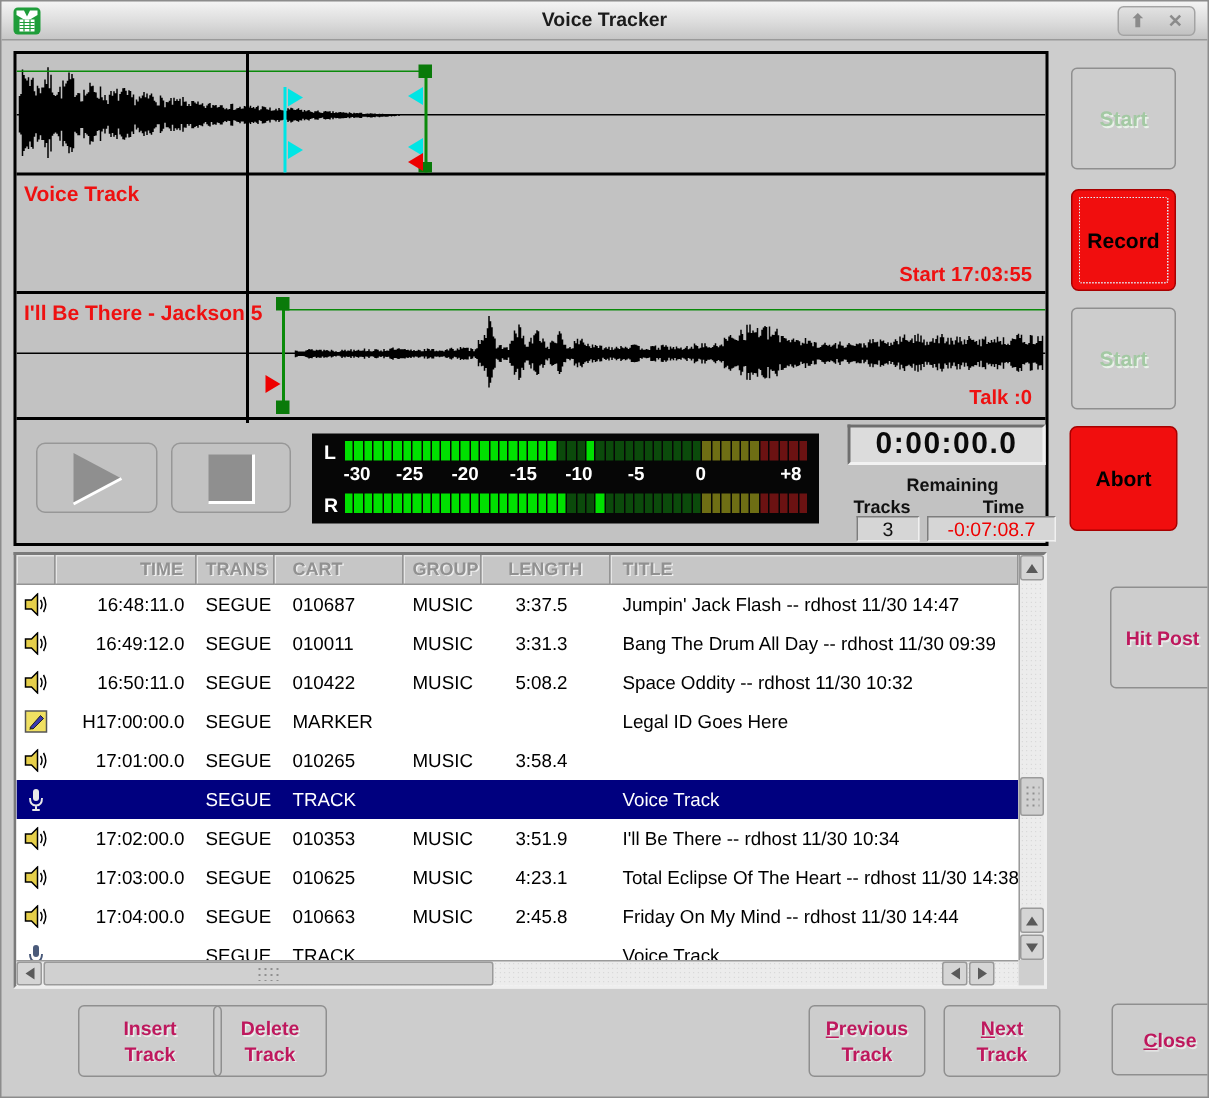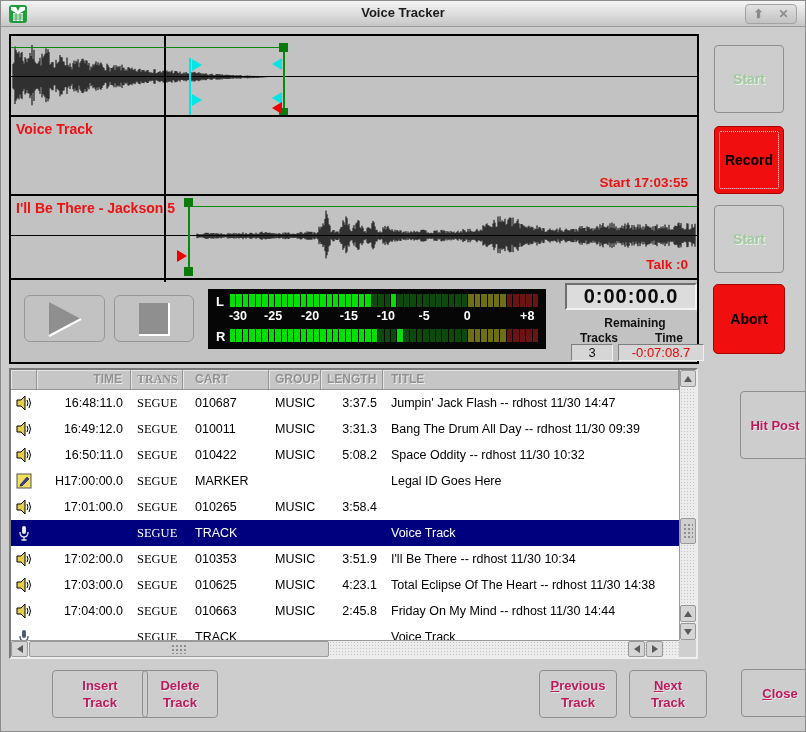--- a/index.html
+++ b/index.html
@@ -80,22 +80,22 @@
     background:#c6c6c6; }
   .th { border-right:1px solid #949494; border-bottom:1px solid #949494;
     box-shadow:inset 1px 1px 0 #e6e6e6; color:#919191; font-size:12px; font-weight:bold;
     text-shadow:1px 1px 0 #eee; line-height:19px; padding-left:6px; overflow:hidden; }
   .tbody { position:absolute; left:0; top:20px; right:17px; height:250px;
     background:#fff; overflow:hidden; }
   .trow { display:flex; height:26px; align-items:center; background:#fff;
     color:#000; font-size:12.5px; }
   .trow.sel { background:#00007f; color:#fff; }
   .c0{width:26px; text-align:center;} .c1{width:94px; text-align:right; padding-right:8px;}
-  .c2{width:52px; padding-left:6px;font-family:Liberation Serif, serif;} .c3{width:86px; padding-left:12px;}
-  .c4{width:52px; padding-left:6px;} .c5{width:62px; text-align:right; padding-right:6px;}
+  .c2{width:52px; padding-left:6px;} .c3{width:86px; padding-left:12px;}
+  .c4{width:52px; padding-left:6px;} .c5{width:86px; text-align:center; padding-right:6px;}
   .c6{flex:1; padding-left:8px; white-space:nowrap; overflow:hidden;}
   .cell { white-space:nowrap; overflow:hidden; }
   .row-icon { display:inline-block; width:16px; height:16px; vertical-align:middle; }
 
   
   .sb-track { background:#ececec;
     background-image:radial-gradient(#c7c7c7 26%, transparent 27%);
     background-size:3px 3px; }
   .vscroll { position:absolute; right:0; top:0; bottom:17px; width:17px;
     border-left:1px solid #9a9a9a; }
@@ -328,21 +328,21 @@
             <div style="background: rgb(107, 18, 18);"></div>
             <div style="background: rgb(107, 18, 18);"></div>
             <div style="background: rgb(107, 18, 18);"></div>
             <div style="background: rgb(107, 18, 18);"></div>
             <div style="background: rgb(107, 18, 18);"></div>
           </div>
       </div>
 
       <div class="time-display">0:00:00.0</div>
       <div class="remain-label">Remaining</div>
-      <div class="remain-sub" style="left:558px;width:60px;text-align:center">Tracks</div>
+      <div class="remain-sub" style="left:558px;width:60px;text-align:left">Tracks</div>
       <div class="remain-sub" style="left:628px;width:60px;text-align:center">Time</div>
       <div class="sunken-box" style="left:560px;width:42px">3</div>
       <div class="sunken-box" style="left:607px;width:86px;color:#ee0000">-0:07:08.7</div>
     </div>
   </div>
 
   <div class="btn btn-green-dis" id="btn-start-top">
     <span>Start</span>
   </div>
   <div class="btn btn-red focus-rect" id="btn-record">

